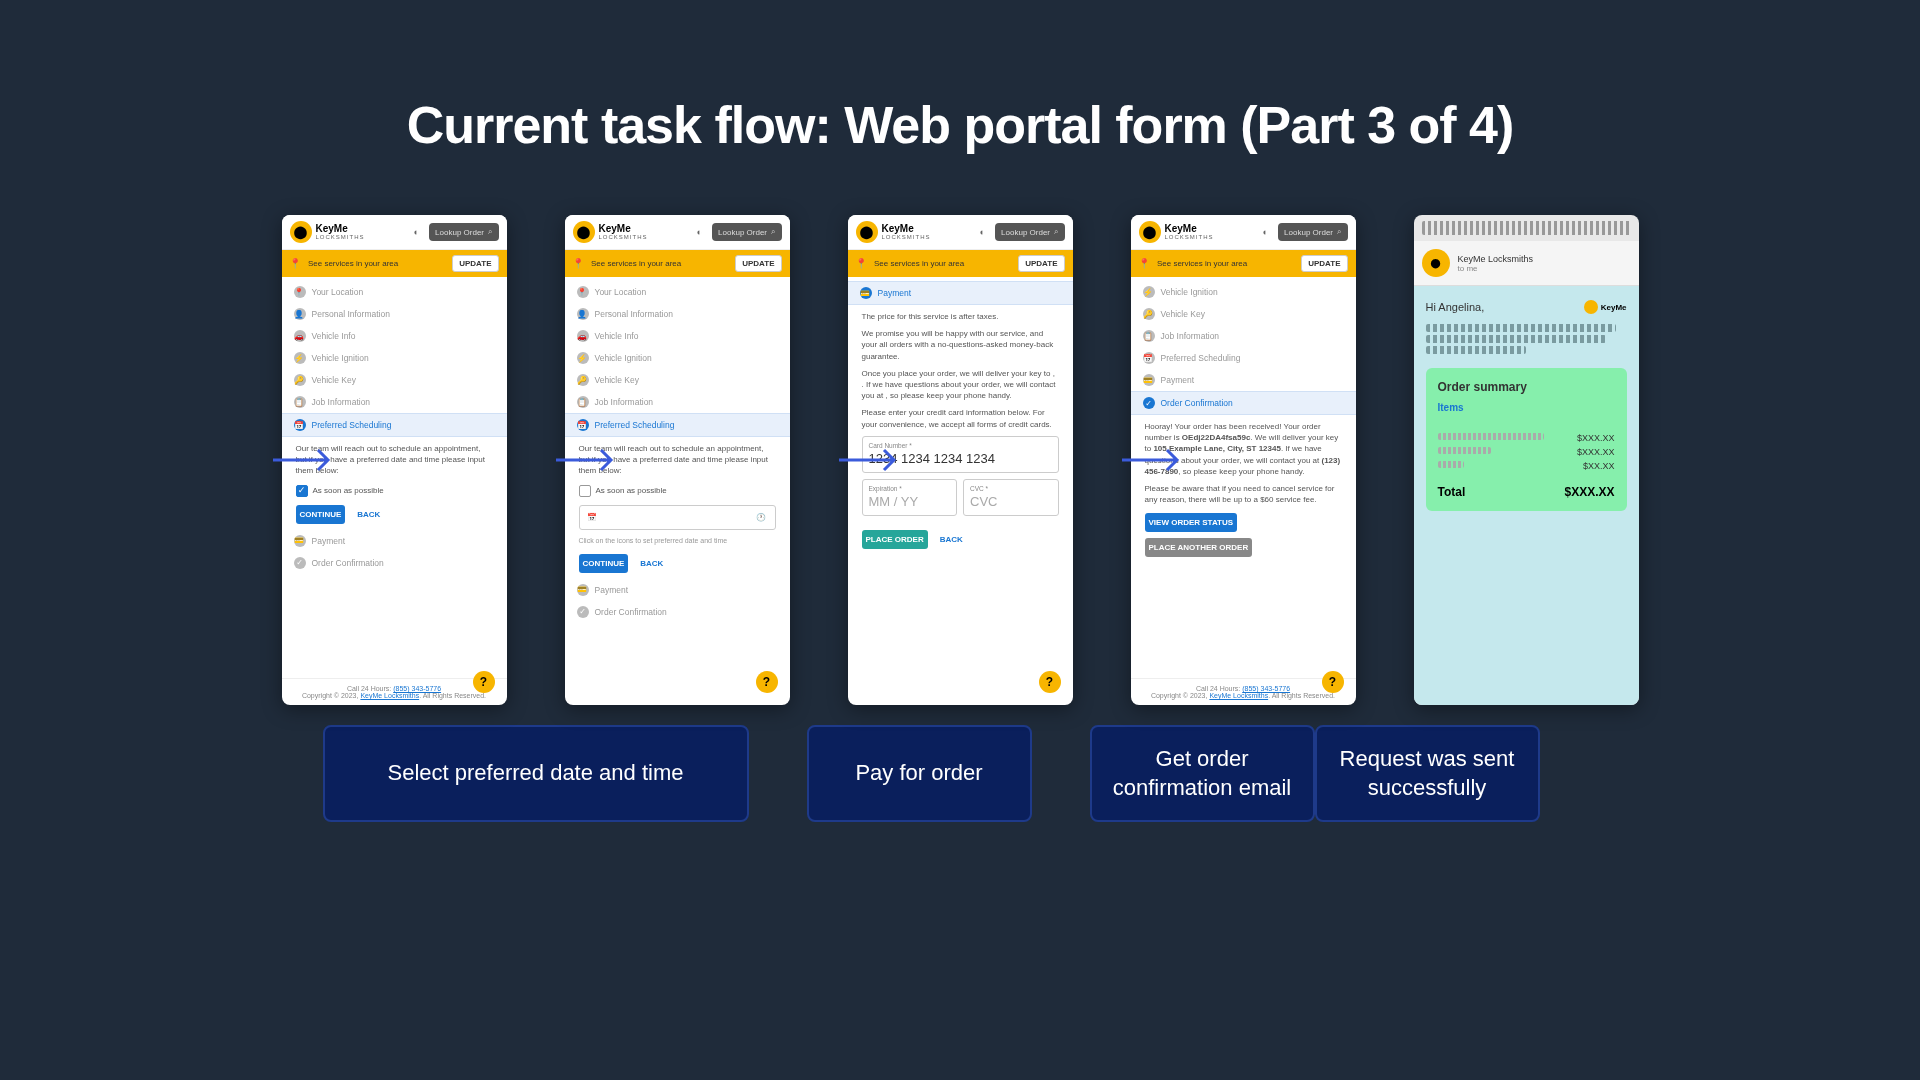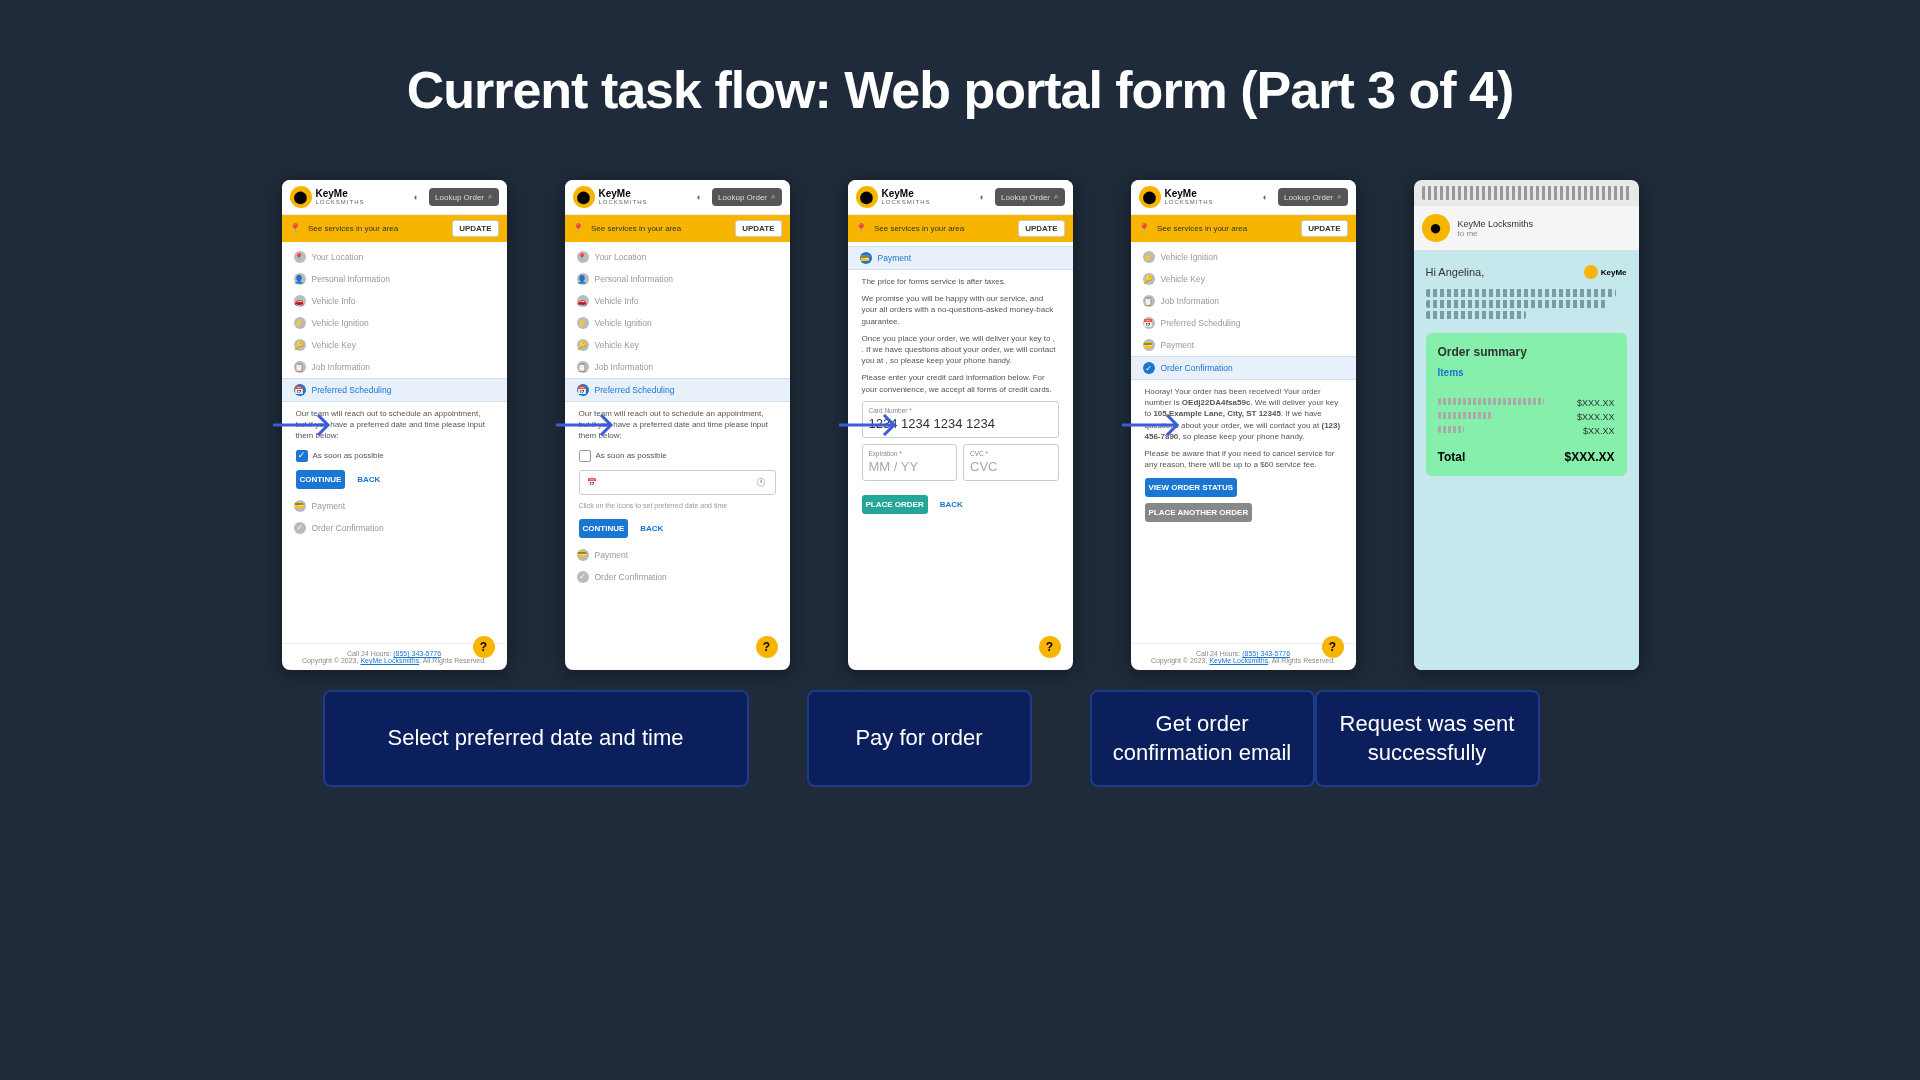--- a/index.html
+++ b/index.html
@@ -1,19 +1,19 @@
 <!DOCTYPE html>
 <html><head>
 <meta charset="utf-8">
 <style>
 *{box-sizing:border-box;margin:0;padding:0;font-family:Arial,Helvetica,sans-serif}
 body{background:#1f2b3a;width:1920px;height:1080px;overflow:hidden}
 
 body{display:flex;flex-direction:column;align-items:center}
-.title{color:#fff;font-size:52px;font-weight:700;margin-top:60px;letter-spacing:-1px}
+.title{color:#fff;font-size:52px;font-weight:700;margin-top:95px;letter-spacing:-1px}
 .flow{display:flex;align-items:flex-start;gap:0;margin-top:60px;padding:0 50px;width:100%;justify-content:center;position:relative}
 .phone{width:225px;height:490px;background:#fff;border-radius:8px;box-shadow:0 4px 20px rgba(0,0,0,.4);overflow:hidden;display:flex;flex-direction:column;font-size:9px;color:#444;position:relative}
 .p-header{display:flex;align-items:center;padding:6px 8px;gap:6px;background:#fff;border-bottom:1px solid #eee}
 .logo{display:flex;align-items:center;gap:4px}
 .logo-mark{width:22px;height:22px;border-radius:50%;background:#f7b500;display:flex;align-items:center;justify-content:center;color:#000;font-size:12px;font-weight:bold}
 .logo-text{display:flex;flex-direction:column;line-height:1}
 .logo-text b{font-size:10px;color:#000}
 .logo-text span{font-size:6px;color:#666;letter-spacing:1px}
 .spacer{flex:1}
 .moon{width:14px;height:14px;color:#666;display:flex;align-items:center;justify-content:center}
@@ -255,21 +255,21 @@
         <span class="pin">📍</span>
         <span class="banner-text">See services in your area</span>
         <button class="update-btn">UPDATE</button>
       </div>
   <div class="body">
     <div class="step active step-sec">
           <div class="step-icon">💳</div>
           <span>Payment</span>
         </div>
     <div class="content">
-      <p>The price for forms service is after taxes.</p>
+      <p>The price for this service is after taxes.</p>
       <p>We promise you will be happy with our service, and your all orders with a no-questions-asked money-back guarantee.</p>
       <p>Once you place your order, we will deliver your key to , . If we have questions about your order, we will contact you at , so please keep your phone handy.</p>
       <p>Please enter your credit card information below. For your convenience, we accept all forms of credit cards.</p>
       <div class="input-group">
             <label>Card Number *</label>
             <div class="val">1234 1234 1234 1234</div>
           </div>
       <div class="input-row">
         <div class="input-group">
               <label>Expiration *</label>

